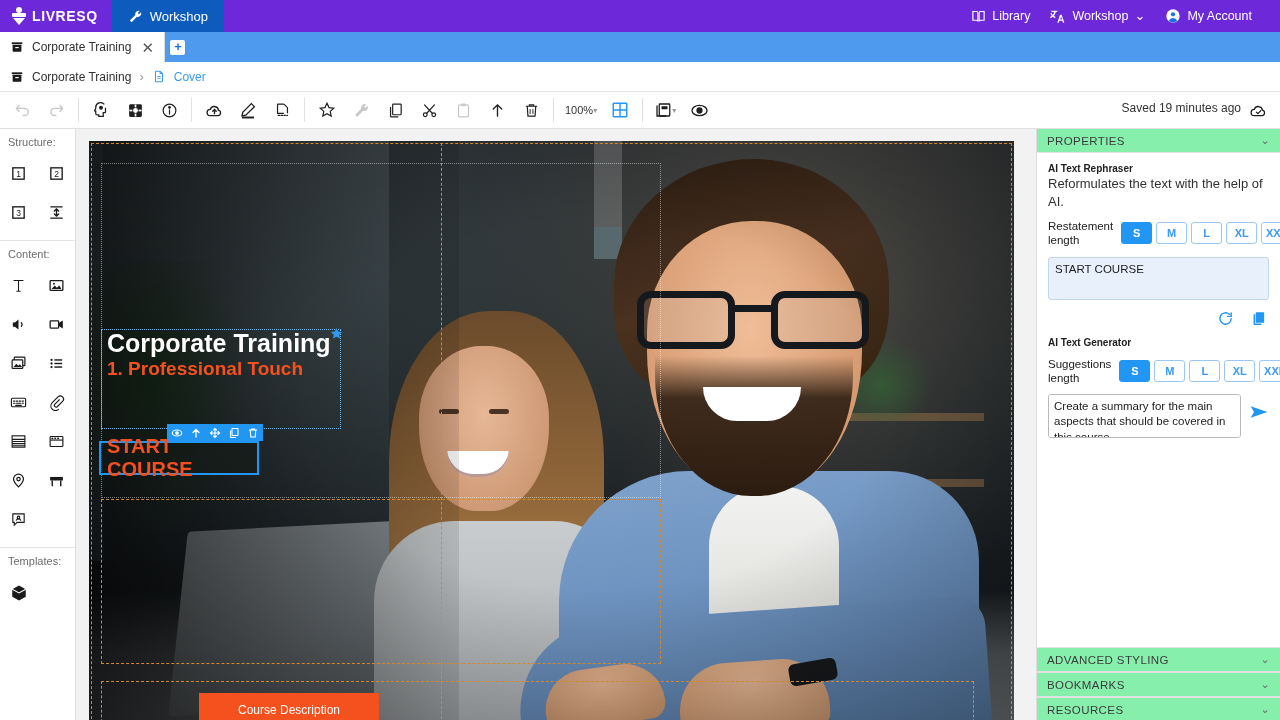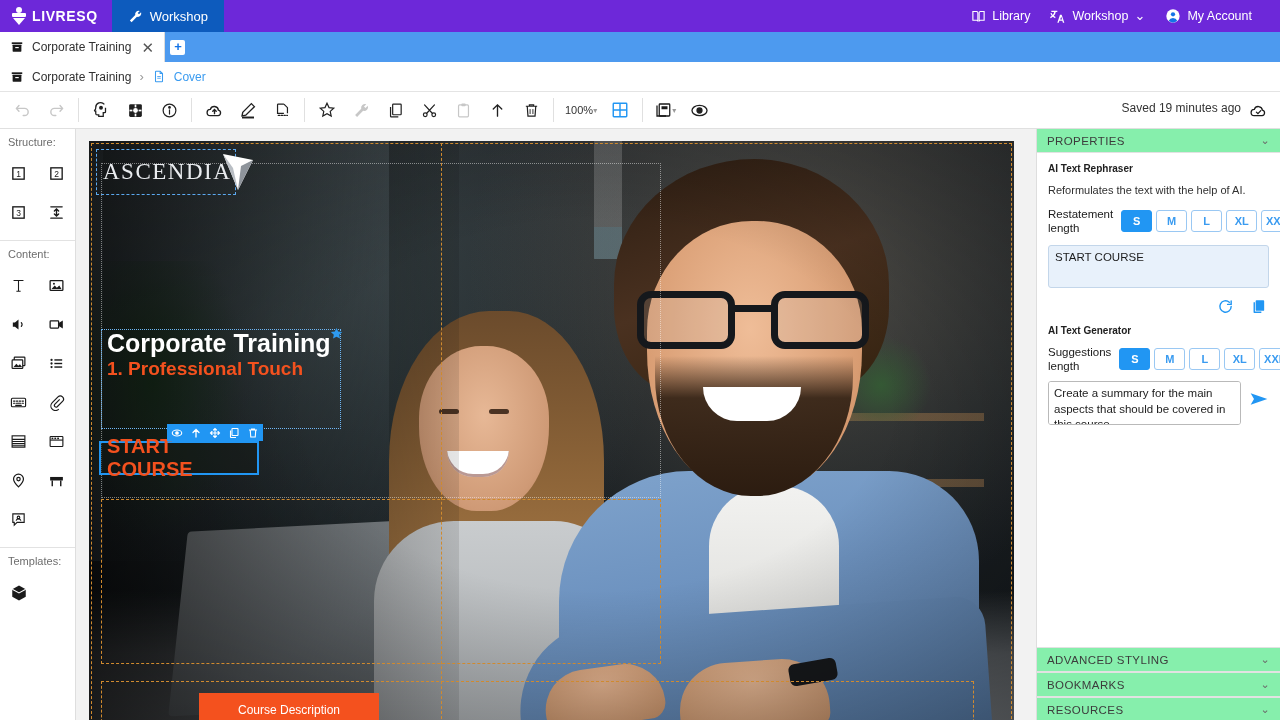--- a/index.html
+++ b/index.html
@@ -348,21 +348,21 @@
     height: 24px; background: #86efac; border-bottom: 1px solid #e2e2e2;
     display: flex; align-items: center; justify-content: space-between;
     padding: 0 10px; font-size: 11.5px; color: #3c3c3c; letter-spacing: .4px;
     cursor: pointer; flex-shrink: 0;
   }
   .sec-head.accent { background: #fff; color: #3a9bf0; border-bottom: none; height: 26px; }
   .chev { font-size: 11px; color: #6b6b6b; }
   .chev.blue { color: #3a9bf0; }
   .pbody { padding: 6px 11px 0 11px; flex: 1; overflow: hidden; }
   .p-title { font-size: 10px; font-weight: bold; color: #202020; margin-top: 4px; }
-  .p-desc { font-size: 11px; color: #303030; line-height: 1.35; margin-top: 9px; }
+  .p-desc { font-size: 13px; color: #303030; line-height: 1.35; margin-top: 1px; }
   .row-len { display: flex; align-items: center; margin-top: 9px; gap: 8px; }
   .row-len .lbl { font-size: 11.5px; color: #202020; width: 66px; line-height: 1.25; }
   .segs { display: flex; gap: 4px; }
   .seg {
     width: 31px; height: 22px; border: 1px solid #9ac8f3; border-radius: 3px;
     color: #3a9bf0; font-size: 11px; font-weight: bold;
     display: flex; align-items: center; justify-content: center; cursor: pointer;
     background: #fff;
   }
   .seg.on { background: #2196f3; border-color: #2196f3; color: #fff; }
@@ -789,30 +789,20 @@
         <div class="leftdark"></div>
         <div class="vignette"></div>
       </div>
 
       <div class="guide g-outer"></div>
       <div class="guide g-colsplit"></div>
       <div class="guide g-row1"></div>
       <div class="guide g-row2"></div>
       <div class="guide g-rowbottom"></div>
 
-      <div class="logo-block">
-        <span class="logo-text">ASCENDIA</span>
-        <span class="logo-mark">
-          <svg class="svgi" width="34" height="40" viewBox="0 0 34 40">
-            <path d="M2 2 L32 8 L17 38 Z" fill="#ffffff"></path>
-            <path d="M2 2 L17 38 L12 16 Z" fill="#b9bec4"></path>
-            <path d="M32 8 L17 38 L20 14 Z" fill="#8e949b"></path>
-          </svg>
-        </span>
-      </div>
 
       <div class="headline">
         <div class="hl-2">Corporate Training</div>
         <div class="hl-3">1. Professional Touch</div>
         <span class="star-badge">
           <svg class="svgi" width="15" height="15" viewBox="0 0 24 24" fill="#2e9bf0">
             <path d="M12 3l2.7 5.8 6.3.7-4.7 4.3 1.3 6.2L12 17l-5.6 3 1.3-6.2L3 9.5l6.3-.7z"></path>
           </svg>
         </span>
       </div>

